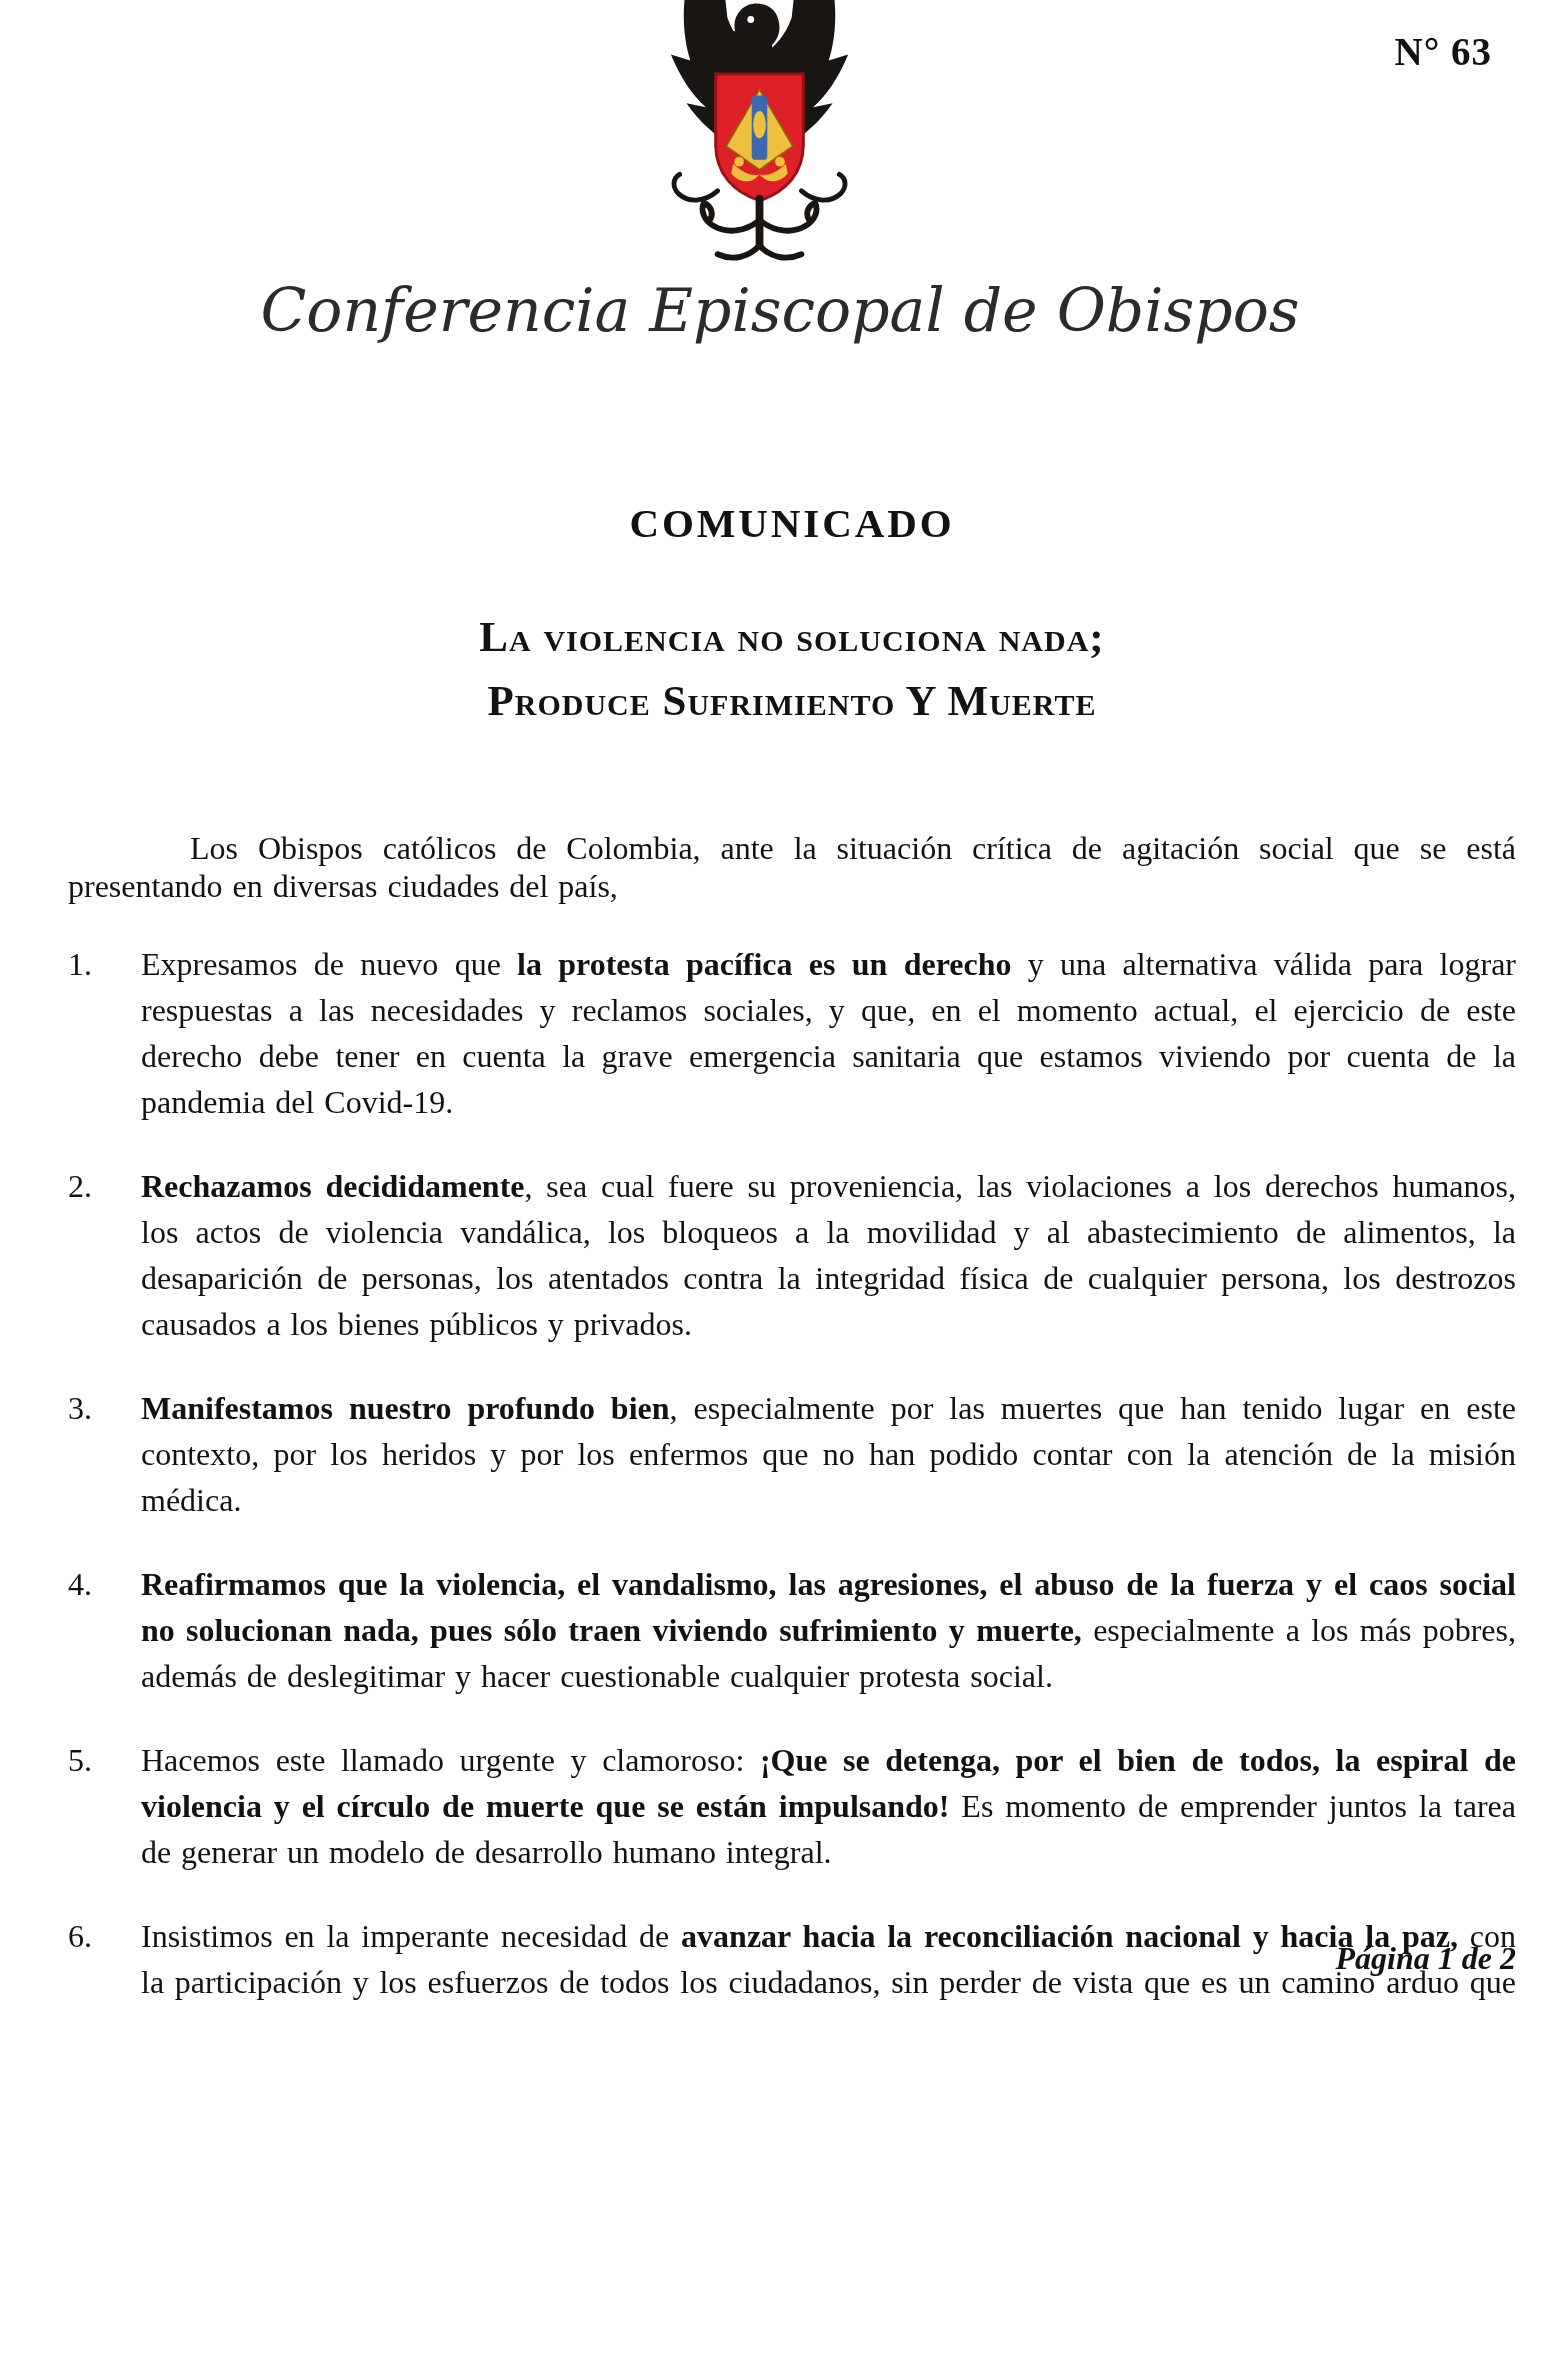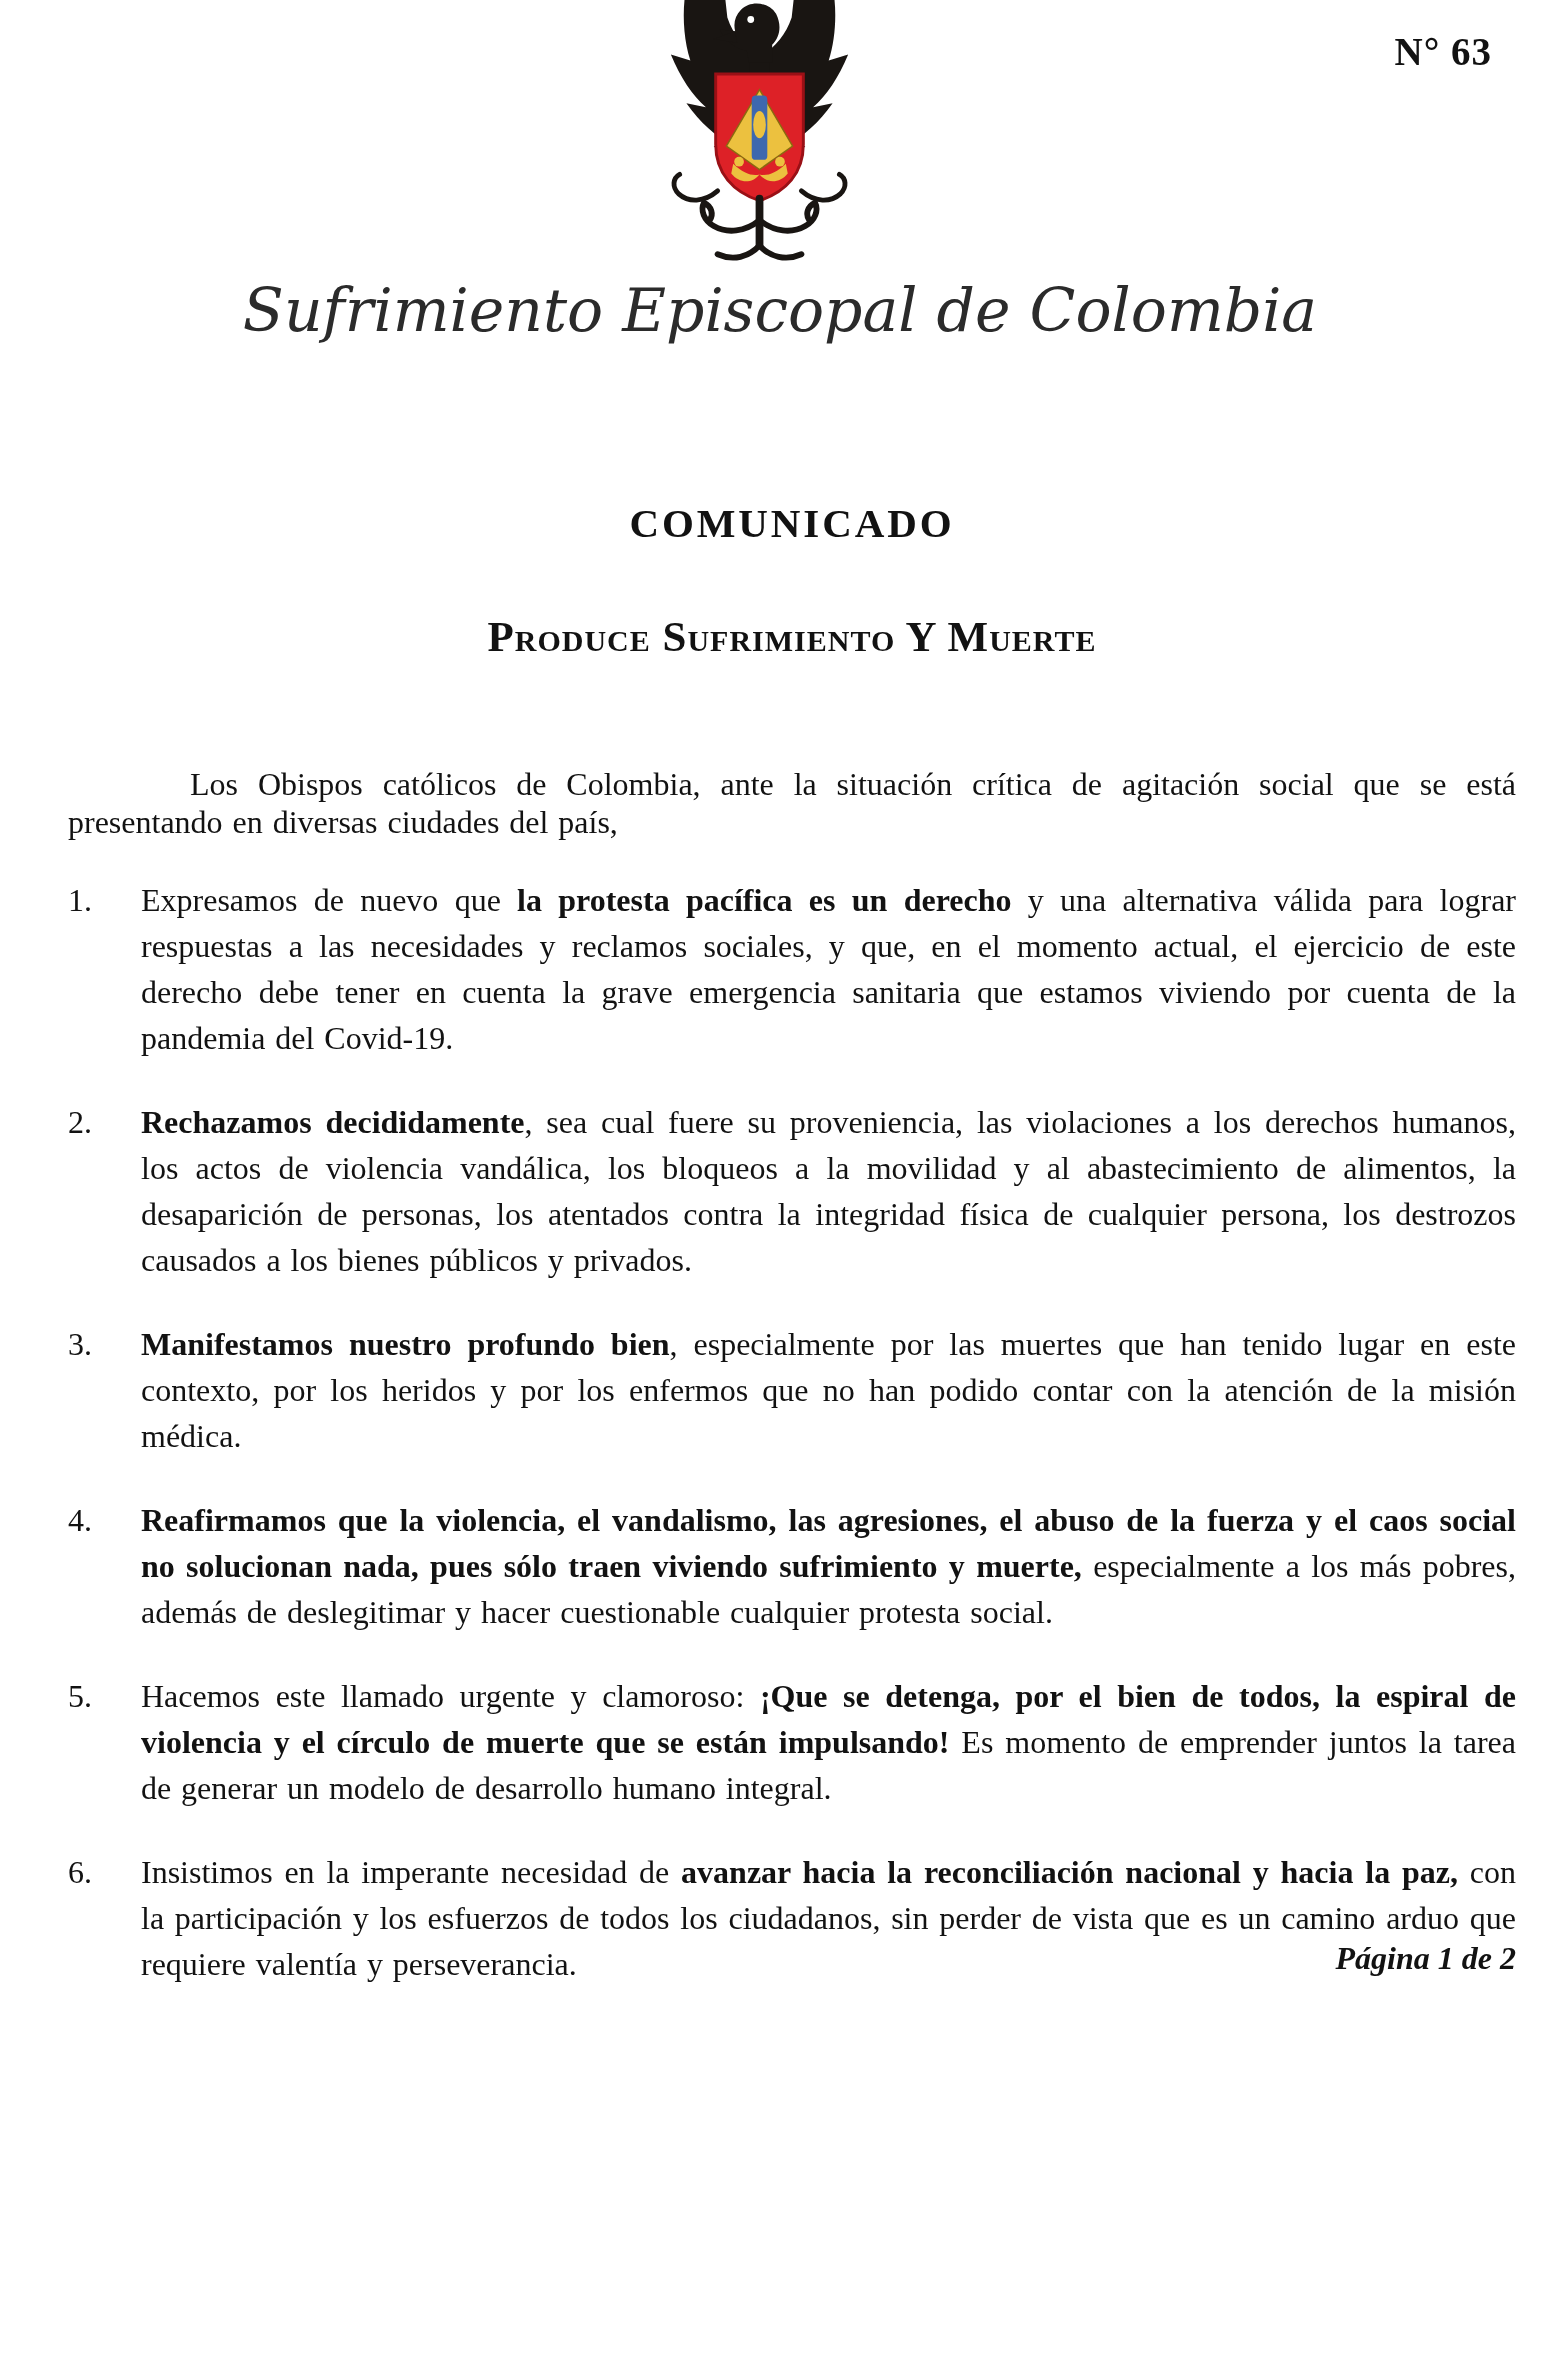--- a/index.html
+++ b/index.html
@@ -131,27 +131,28 @@
         <path stroke-width="6" d="M107,226 C92,238 74,240 60,232 C50,226 46,216 50,208 C58,212 60,220 56,226"></path>
         <path stroke-width="6" d="M107,226 C122,238 140,240 154,232 C164,226 168,216 164,208 C156,212 154,220 158,226"></path>
         <path stroke-width="6" d="M107,252 C96,264 80,268 64,261"></path>
         <path stroke-width="6" d="M107,252 C118,264 134,268 150,261"></path>
         <path stroke-width="5" d="M64,196 C50,208 34,208 24,199 C17,192 18,183 25,179"></path>
         <path stroke-width="5" d="M150,196 C164,208 180,208 190,199 C197,192 196,183 189,179"></path>
       </g>
     </svg>
   </div>
 
-  <div class="script-title">Sufrimiento Episcopal de Colombia</div>
+  <div class="script-title">Conferencia Episcopal de Obispos</div>
 
   <div class="header-space"></div>
 
   <h1 class="title">COMUNICADO</h1>
 
   <div class="subtitle">
+    <div>La violencia no soluciona nada;</div>
     <div>Produce Sufrimiento Y Muerte</div>
   </div>
 
   <p class="intro">Los Obispos católicos de Colombia, ante la situación crítica de agitación social que se está presentando en diversas ciudades del país,</p>
 
   <div class="items" id="items-list">
       <div class="item">
         <span class="num">1.</span>
         <div class="item-text"><span>Expresamos de nuevo que </span><span class="b">la protesta pacífica es un derecho</span><span> y una alternativa válida para lograr respuestas a las necesidades y reclamos sociales, y que, en el momento actual, el ejercicio de este derecho debe tener en cuenta la grave emergencia sanitaria que estamos viviendo por cuenta de la pandemia del Covid-19.</span></div>
       </div>

